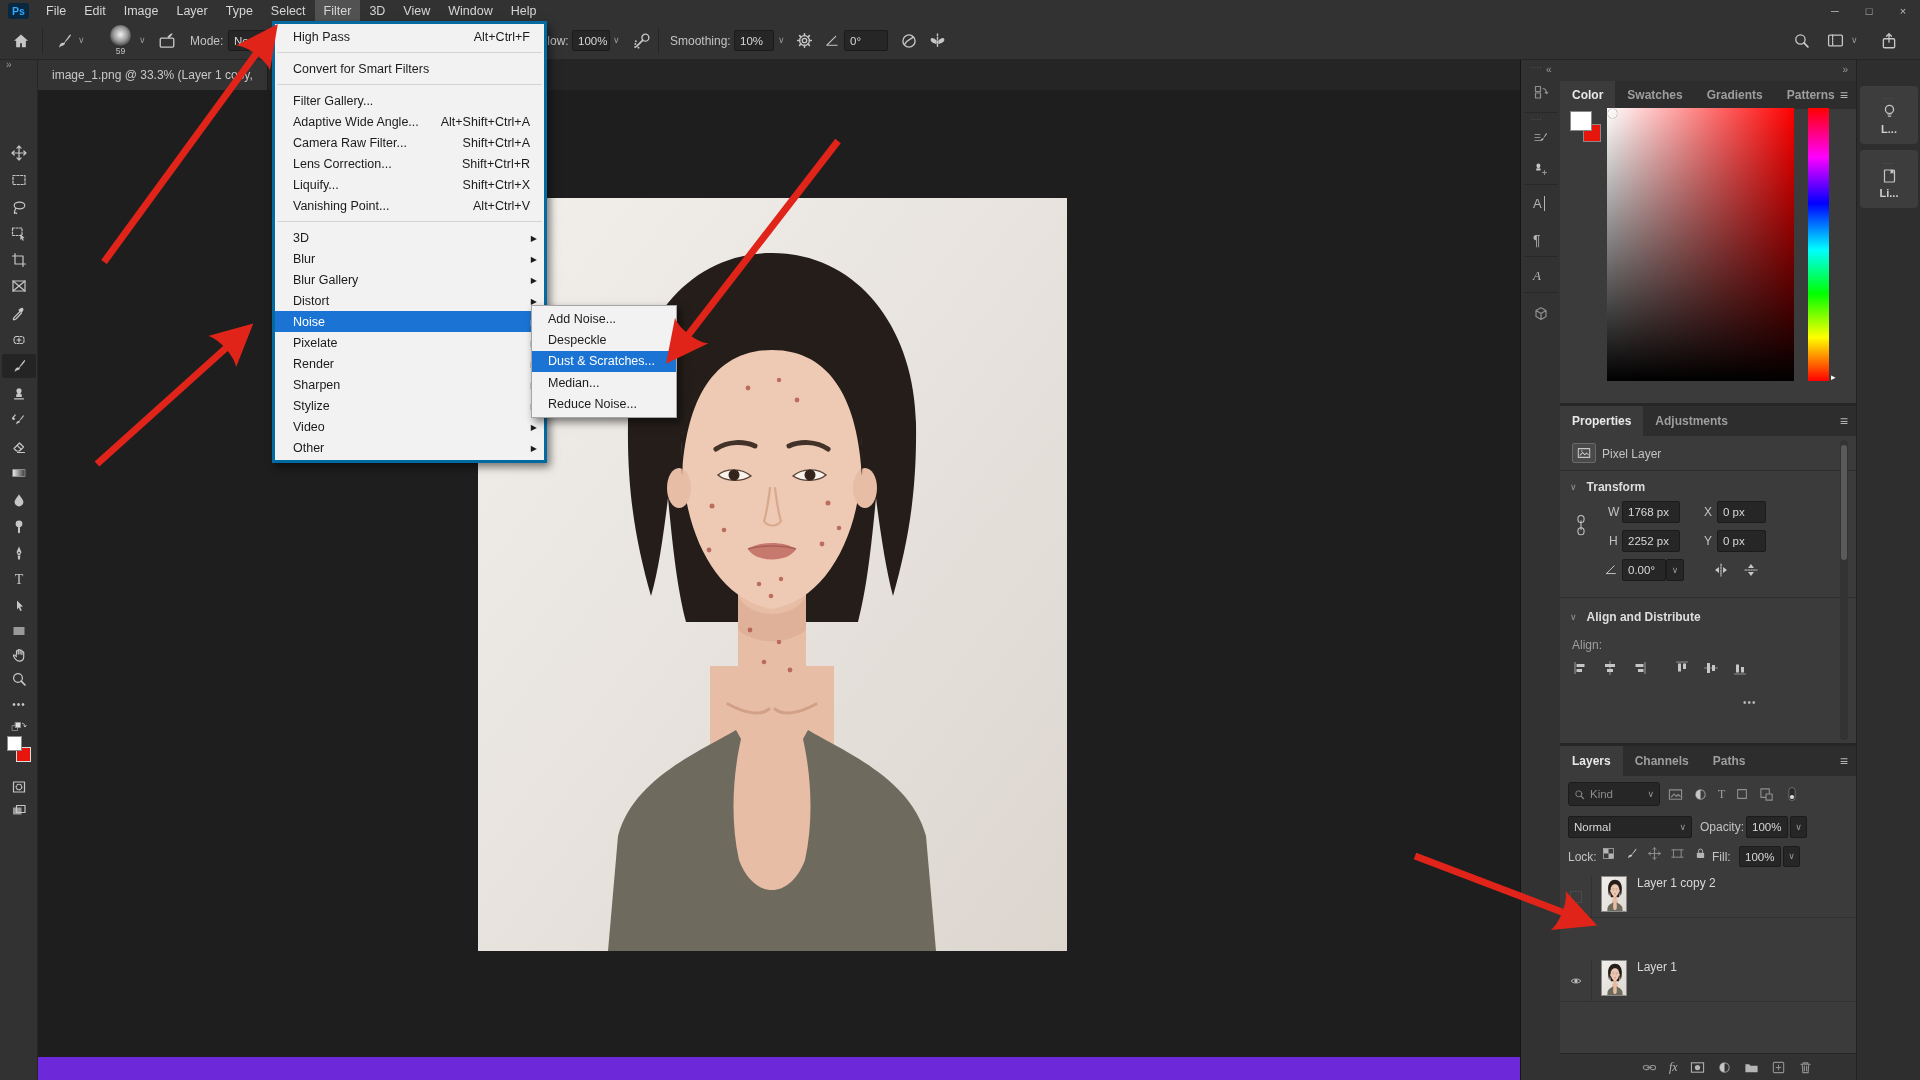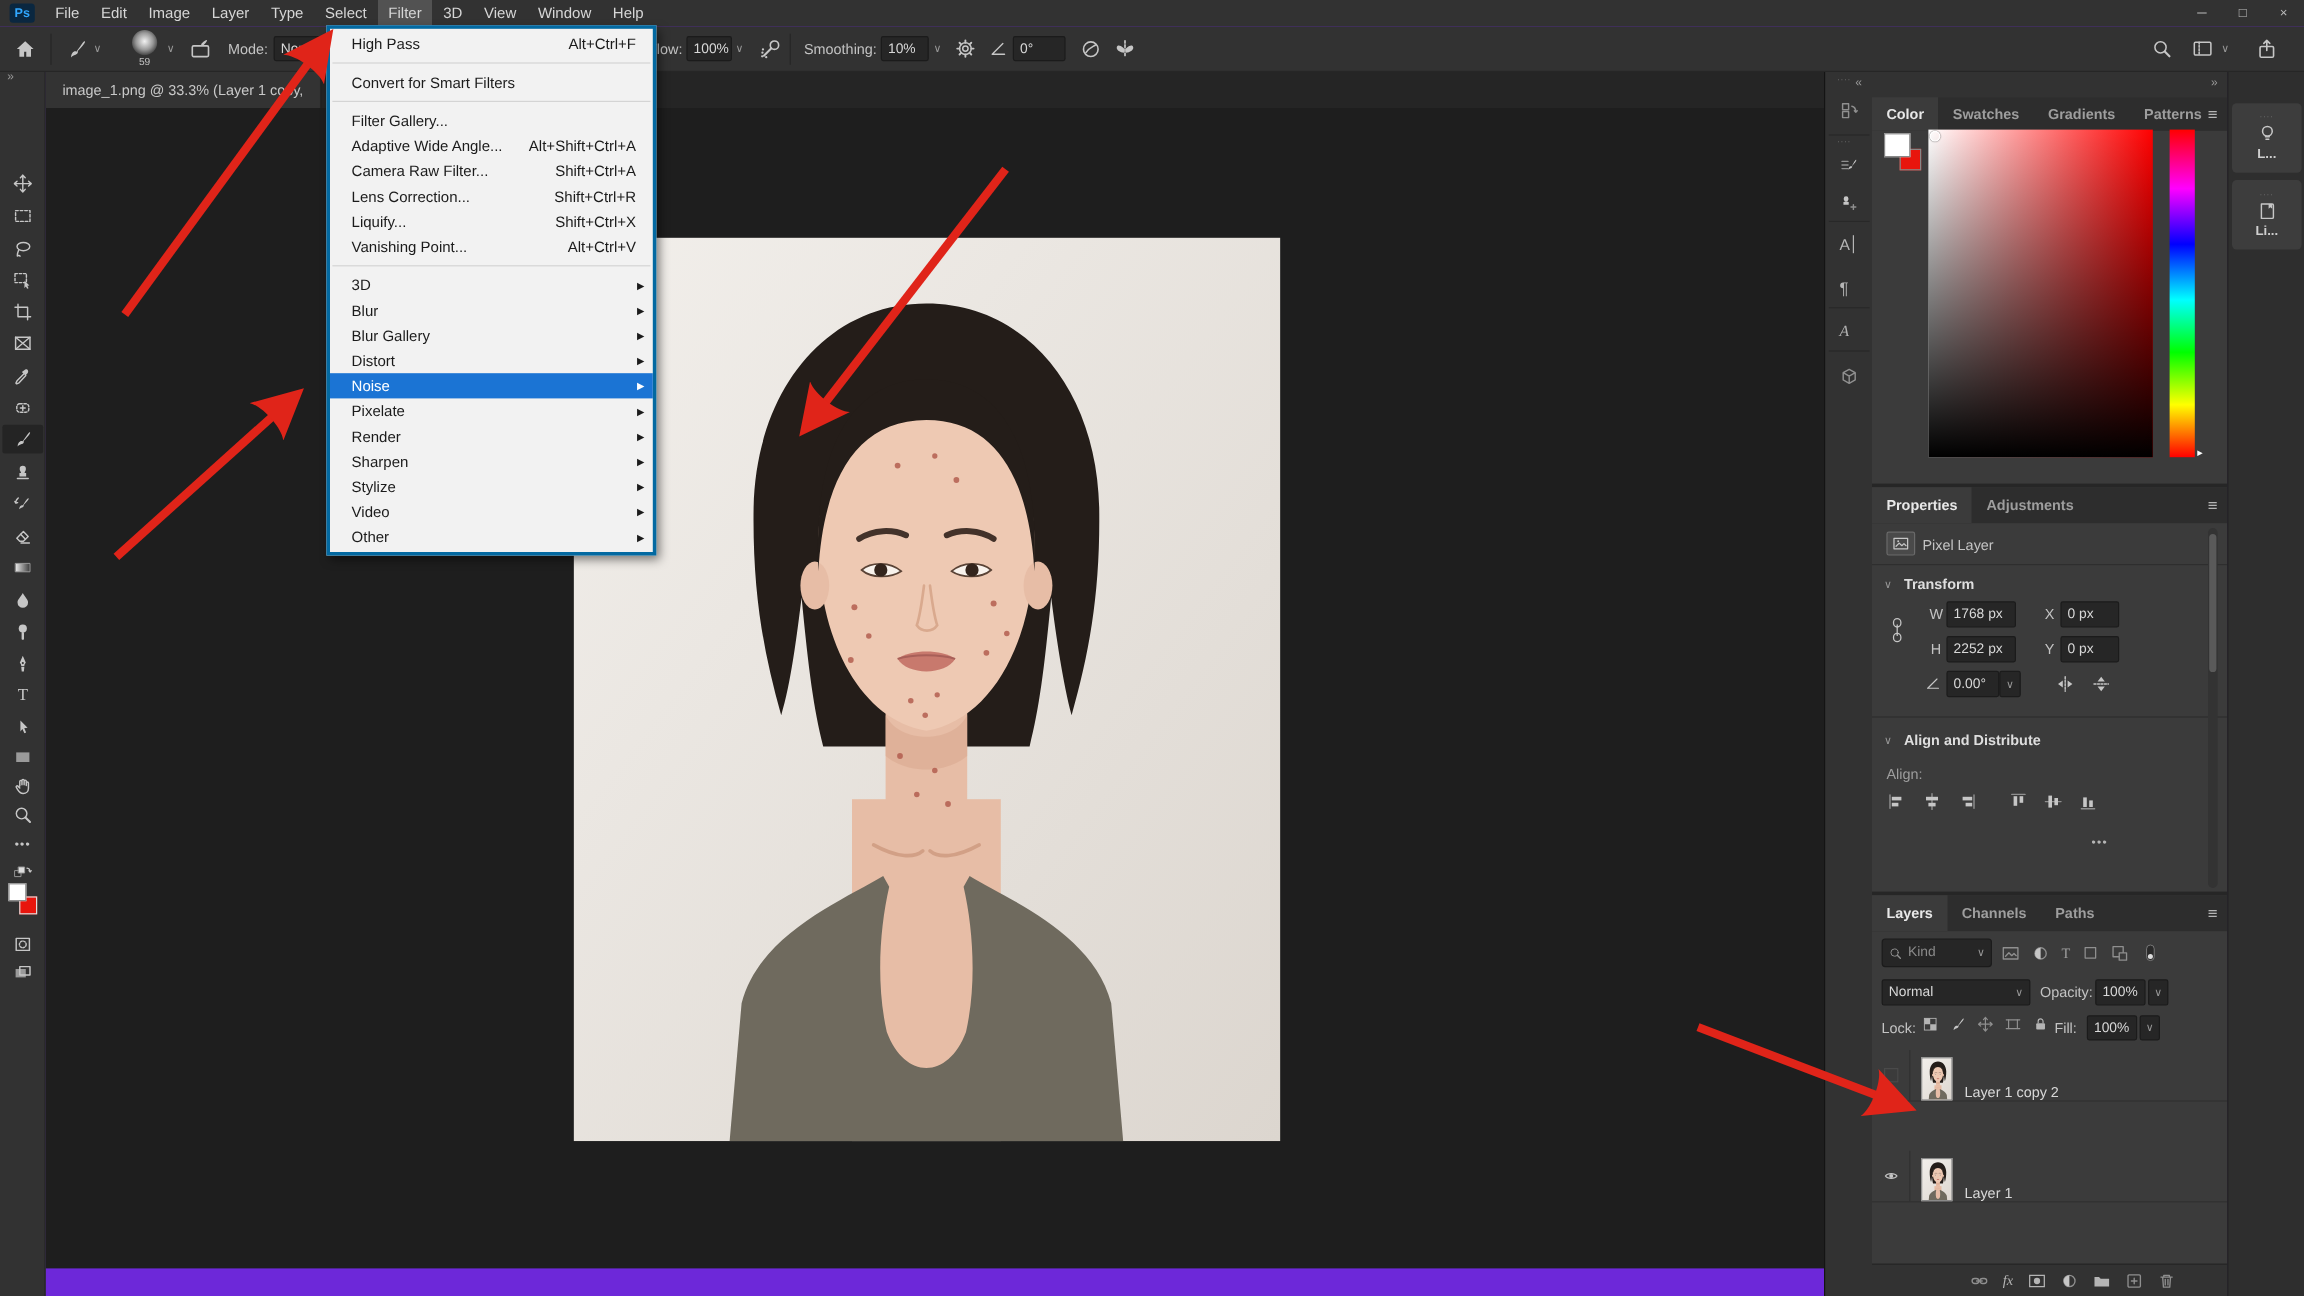--- a/index.html
+++ b/index.html
@@ -56,21 +56,21 @@
 .ptabs{position:absolute;left:0;width:296px;height:28px;background:#2d2d2d;display:flex;align-items:flex-end}
 .ptab{height:28px;line-height:28px;padding:0 12px;font-size:12px;color:#9e9e9e;font-weight:bold;white-space:nowrap}
 .ptab.active{background:#3b3b3b;color:#e8e8e8}
 .hamb{position:absolute;right:8px;color:#b5b5b5;font-size:14px;line-height:28px}
 .sect{color:#dedede;font-size:12px;font-weight:bold;white-space:nowrap}
 .rightdock{left:1856px;top:60px;width:64px;height:1020px;background:#2e2e2e;border-left:1px solid #222}
 .rcell{position:absolute;left:3px;width:58px;height:58px;background:#3d3d3d;border-radius:4px;display:flex;flex-direction:column;align-items:center;justify-content:center;gap:3px}
 .rcell .rl{color:#cfcfcf;font-size:11px;font-weight:bold}
 .grip{color:#6e6e6e;font-size:7px;letter-spacing:1px;line-height:5px}
 
-.lrow{position:absolute;left:0;width:296px;height:42px;border-bottom:1px solid #313131;display:flex;align-items:flex-end}
+.lrow{position:absolute;left:0;width:296px;height:42px;border-bottom:1px solid #313131;display:flex;align-items:flex-start}
 .lrow.sel{background:#5d5d5d}
 .eyebox{width:32px;height:42px;border-right:1px solid #313131;display:flex;align-items:center;justify-content:center;flex:none}
 .thumb{width:26px;height:36px;border:1px solid #8a8a8a;margin-left:9px;background:#e9e6e1;overflow:hidden;flex:none}
 .thumb.sel{outline:1.5px solid #fff}
 .lname{margin-left:10px;color:#d8d8d8;font-size:12px;white-space:nowrap}
 
 .overlay{position:absolute;left:0;top:0;z-index:200;pointer-events:none}
 </style>
 </head>
 <body>
@@ -794,20 +794,37 @@
     <div class="mi">
         <span>Video</span>
         <span class="sub">▶</span>
       </div>
     <div class="mi">
         <span>Other</span>
         <span class="sub">▶</span>
       </div>
   </div>
 
+  <div class="submenu">
+    <div class="smi">
+        <span>Add Noise...</span>
+      </div>
+    <div class="smi">
+        <span>Despeckle</span>
+      </div>
+    <div class="smi hl">
+        <span>Dust &amp; Scratches...</span>
+      </div>
+    <div class="smi">
+        <span>Median...</span>
+      </div>
+    <div class="smi">
+        <span>Reduce Noise...</span>
+      </div>
+  </div>
 
   <svg class="overlay" width="1920" height="1080">
     <defs>
       <marker id="ah" markerWidth="6" markerHeight="6" refX="4.6" refY="3" orient="auto">
         <path d="M0 0 L6 3 L0 6 C0.9 4.8 0.9 1.2 0 0 Z" fill="#e02419"></path>
       </marker>
     </defs>
     <g stroke="#e02419" stroke-width="7" marker-end="url(#ah)">
       <line x1="104" y1="262" x2="272" y2="32"></line>
       <line x1="97" y1="464" x2="246" y2="330"></line>

